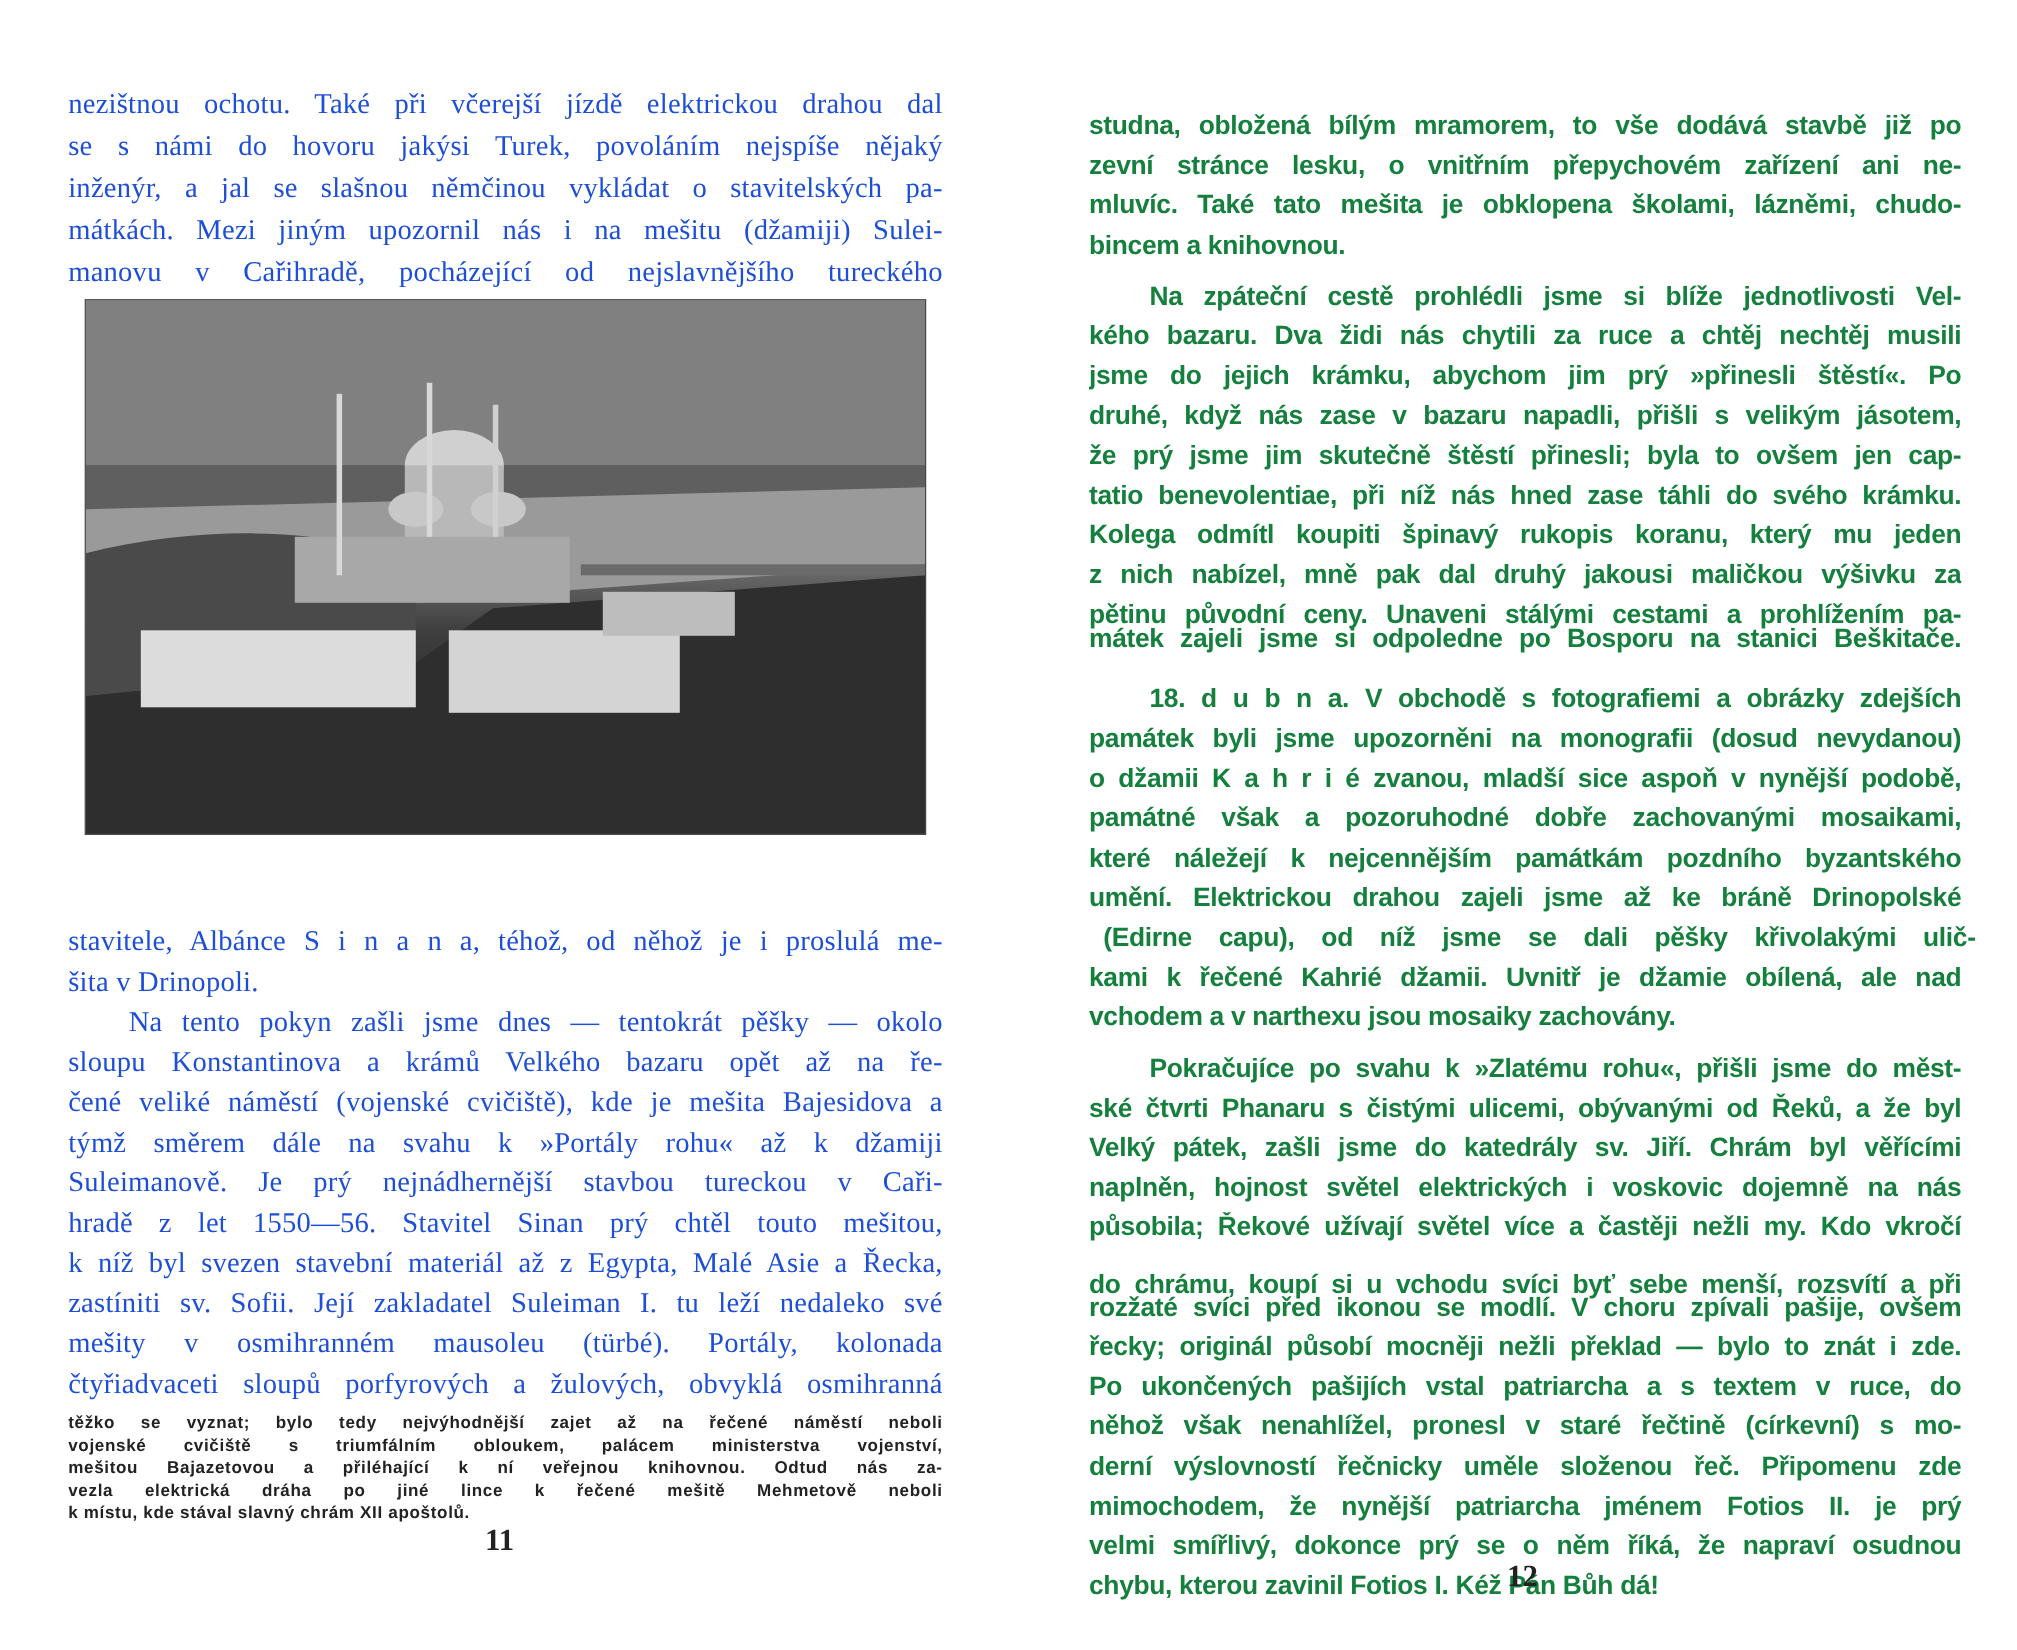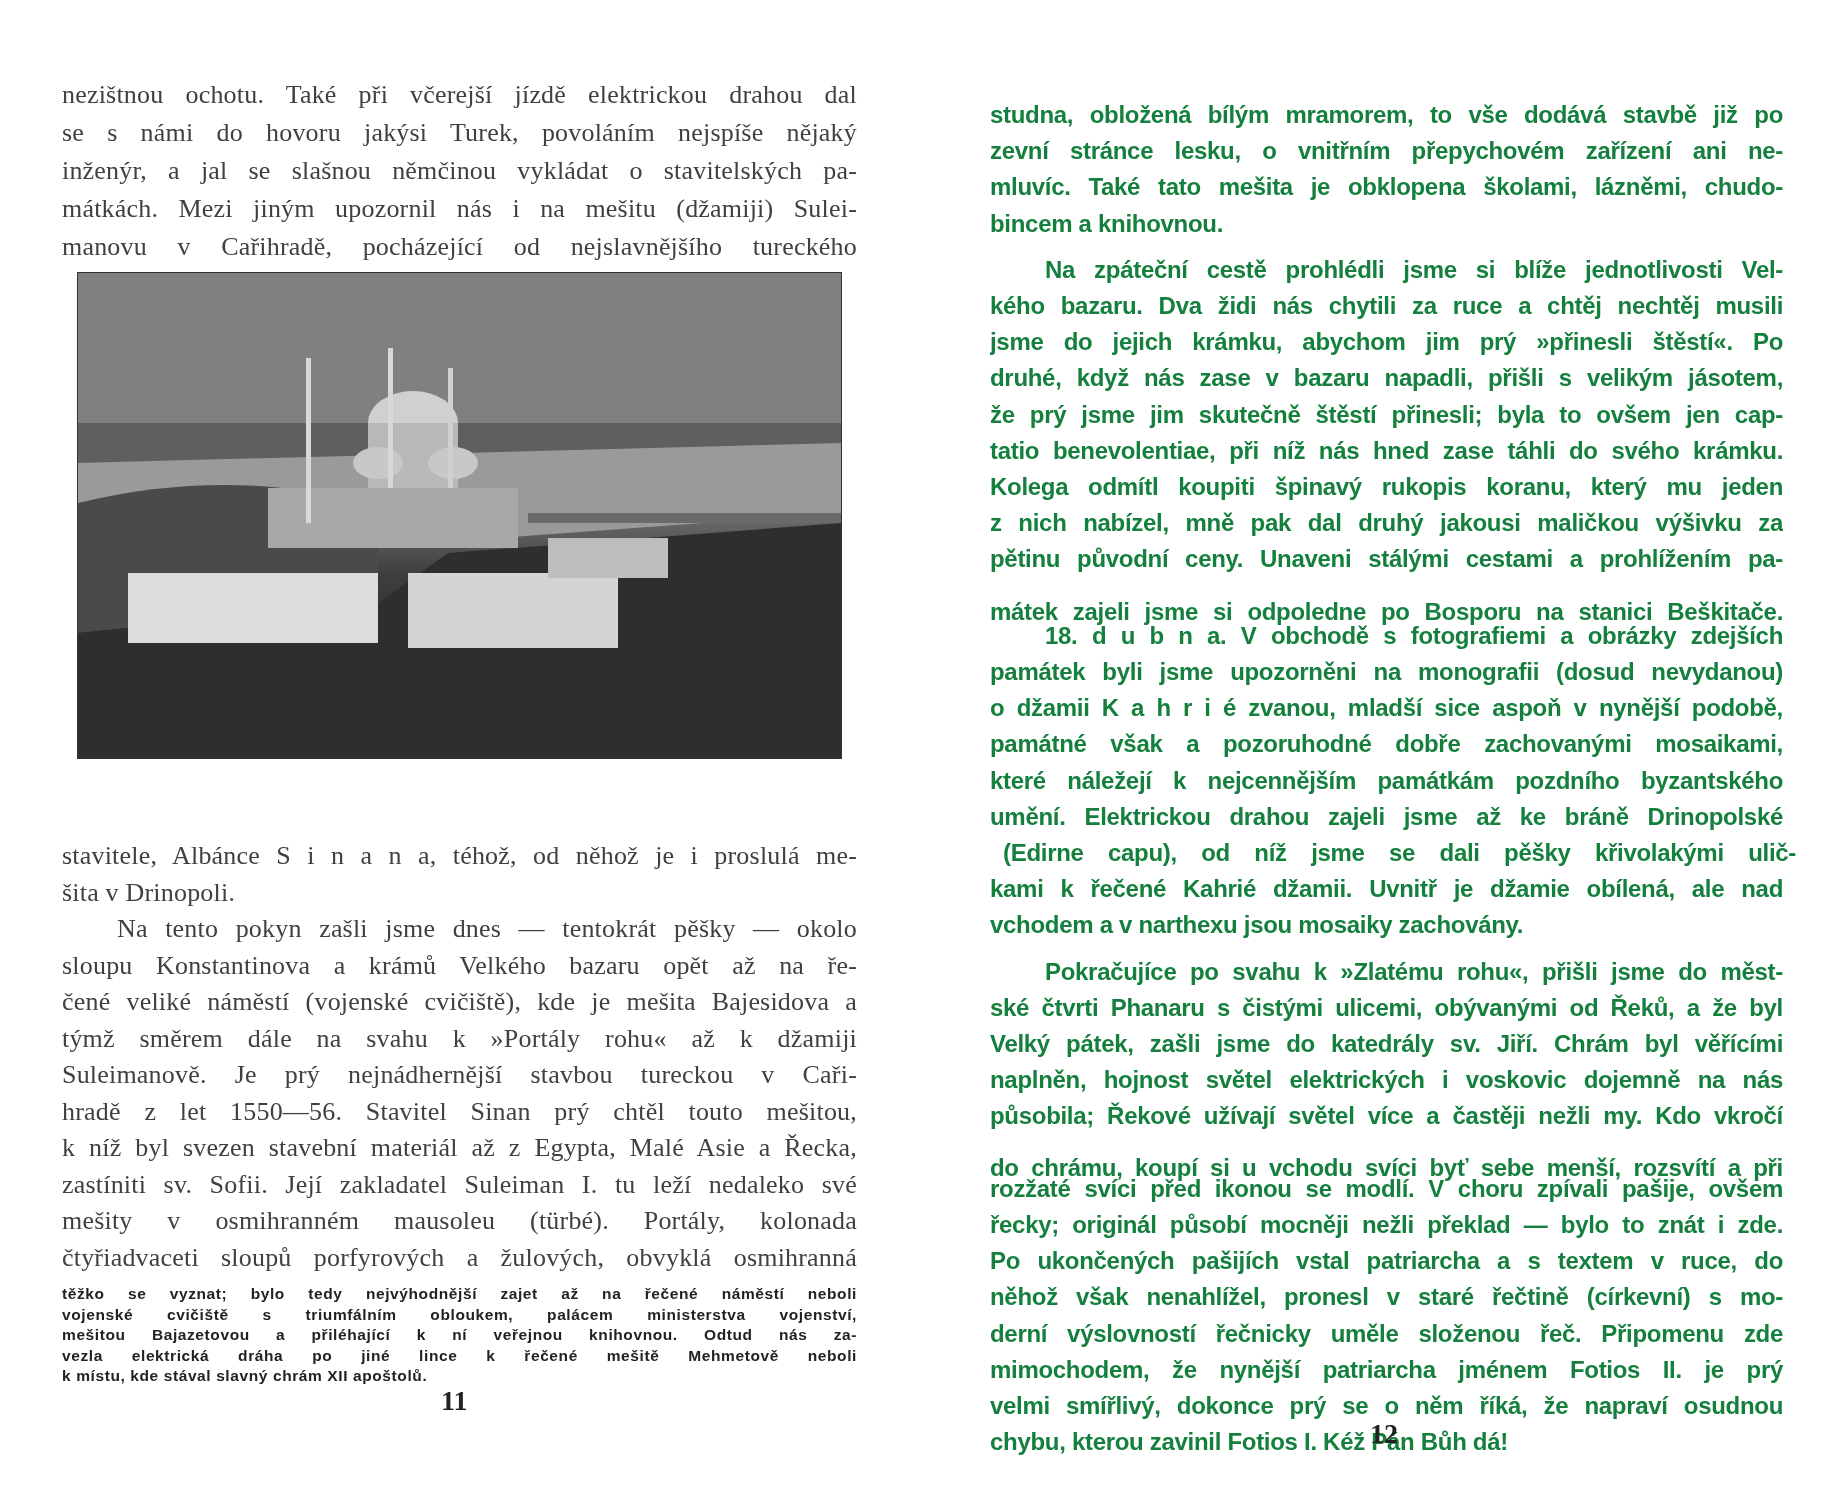--- a/index.html
+++ b/index.html
@@ -4,21 +4,21 @@
 <style>
   html, body { margin: 0; padding: 0; background: #ffffff; }
   body { width: 1834px; height: 1500px; position: relative; overflow: hidden; }
   .page { position: absolute; top: 0; height: 1500px; }
   #left-page { left: 0; width: 917px; }
   #right-page { left: 917px; width: 917px; }
 
   .line { position: absolute; white-space: nowrap; color: #1a1a1a;
           text-align: justify; text-align-last: justify; overflow: hidden; }
   .serif { font-family: "Liberation Serif", serif; font-size: 26px; letter-spacing: 0.2px;
-           color: #404040; font-stretch: condensed; }
+           color: #1d4ed8; font-stretch: condensed; }
   .sans { font-family: "Liberation Sans", sans-serif; font-size: 24px; font-weight: bold;
           color: #15803d; letter-spacing: -0.3px; transform-origin: left top; }
   .foot { font-family: "Liberation Sans", sans-serif; font-size: 15.5px; font-weight: bold;
           color: #222; letter-spacing: 0.6px; }
   .last { text-align-last: left; }
 
   #photo { position: absolute; left: 77px; top: 272px; width: 763px; height: 485px;
            border: 1px solid #333; overflow: hidden;
            background: linear-gradient(#6d6d6d 0%, #858585 18%, #5a5a5a 34%, #7b7b7b 46%, #3e3e3e 62%, #2b2b2b 80%, #1e1e1e 100%); }
   #caption { position: absolute; left: 0; width: 917px; top: 798px; text-align: center;
@@ -90,21 +90,21 @@
       <div class="line sans last" style="left: 73px; top: 209.6px; width: 793px;">bincem a knihovnou.</div>
       <div class="line sans" style="left: 128px; top: 255.8px; width: 738px;">Na zpáteční cestě prohlédli jsme si blíže jednotlivosti Vel-</div>
       <div class="line sans" style="left: 73px; top: 292px; width: 793px;">kého bazaru. Dva židi nás chytili za ruce a chtěj nechtěj musili</div>
       <div class="line sans" style="left: 73px; top: 328.2px; width: 793px;">jsme do jejich krámku, abychom jim prý »přinesli štěstí«. Po</div>
       <div class="line sans" style="left: 73px; top: 364.4px; width: 793px;">druhé, když nás zase v bazaru napadli, přišli s velikým jásotem,</div>
       <div class="line sans" style="left: 73px; top: 400.6px; width: 793px;">že prý jsme jim skutečně štěstí přinesli; byla to ovšem jen cap-</div>
       <div class="line sans" style="left: 73px; top: 436.8px; width: 793px;">tatio benevolentiae, při níž nás hned zase táhli do svého krámku.</div>
       <div class="line sans" style="left: 73px; top: 473px; width: 793px;">Kolega odmítl koupiti špinavý rukopis koranu, který mu jeden</div>
       <div class="line sans" style="left: 73px; top: 509.2px; width: 793px;">z nich nabízel, mně pak dal druhý jakousi maličkou výšivku za</div>
       <div class="line sans" style="left: 73px; top: 545.4px; width: 793px;">pětinu původní ceny. Unaveni stálými cestami a prohlížením pa-</div>
-      <div class="line sans" style="left: 73px; top: 598px; width: 793px;">mátek zajeli jsme si odpoledne po Bosporu na stanici Beškitače.</div>
+      <div class="line sans" style="left: 73px; top: 567px; width: 793px;">mátek zajeli jsme si odpoledne po Bosporu na stanici Beškitače.</div>
       <div class="line sans" style="left: 128px; top: 621.8px; width: 738px;">18. d u b n a. V obchodě s fotografiemi a obrázky zdejších</div>
       <div class="line sans" style="left: 73px; top: 658px; width: 793px;">památek byli jsme upozorněni na monografii (dosud nevydanou)</div>
       <div class="line sans" style="left: 73px; top: 694.2px; width: 793px;">o džamii K a h r i é zvanou, mladší sice aspoň v nynější podobě,</div>
       <div class="line sans" style="left: 73px; top: 730.4px; width: 793px;">památné však a pozoruhodné dobře zachovanými mosaikami,</div>
       <div class="line sans" style="left: 73px; top: 766.6px; width: 793px;">které náležejí k nejcennějším památkám pozdního byzantského</div>
       <div class="line sans" style="left: 73px; top: 802.8px; width: 793px;">umění. Elektrickou drahou zajeli jsme až ke bráně Drinopolské</div>
       <div class="line sans" style="left: 86px; top: 839px; width: 793px;">(Edirne capu), od níž jsme se dali pěšky křivolakými ulič-</div>
       <div class="line sans" style="left: 73px; top: 875.2px; width: 793px;">kami k řečené Kahrié džamii. Uvnitř je džamie obílená, ale nad</div>
       <div class="line sans last" style="left: 73px; top: 911.4px; width: 793px;">vchodem a v narthexu jsou mosaiky zachovány.</div>
       <div class="line sans" style="left: 128px; top: 957.6px; width: 738px;">Pokračujíce po svahu k »Zlatému rohu«, přišli jsme do měst-</div>

